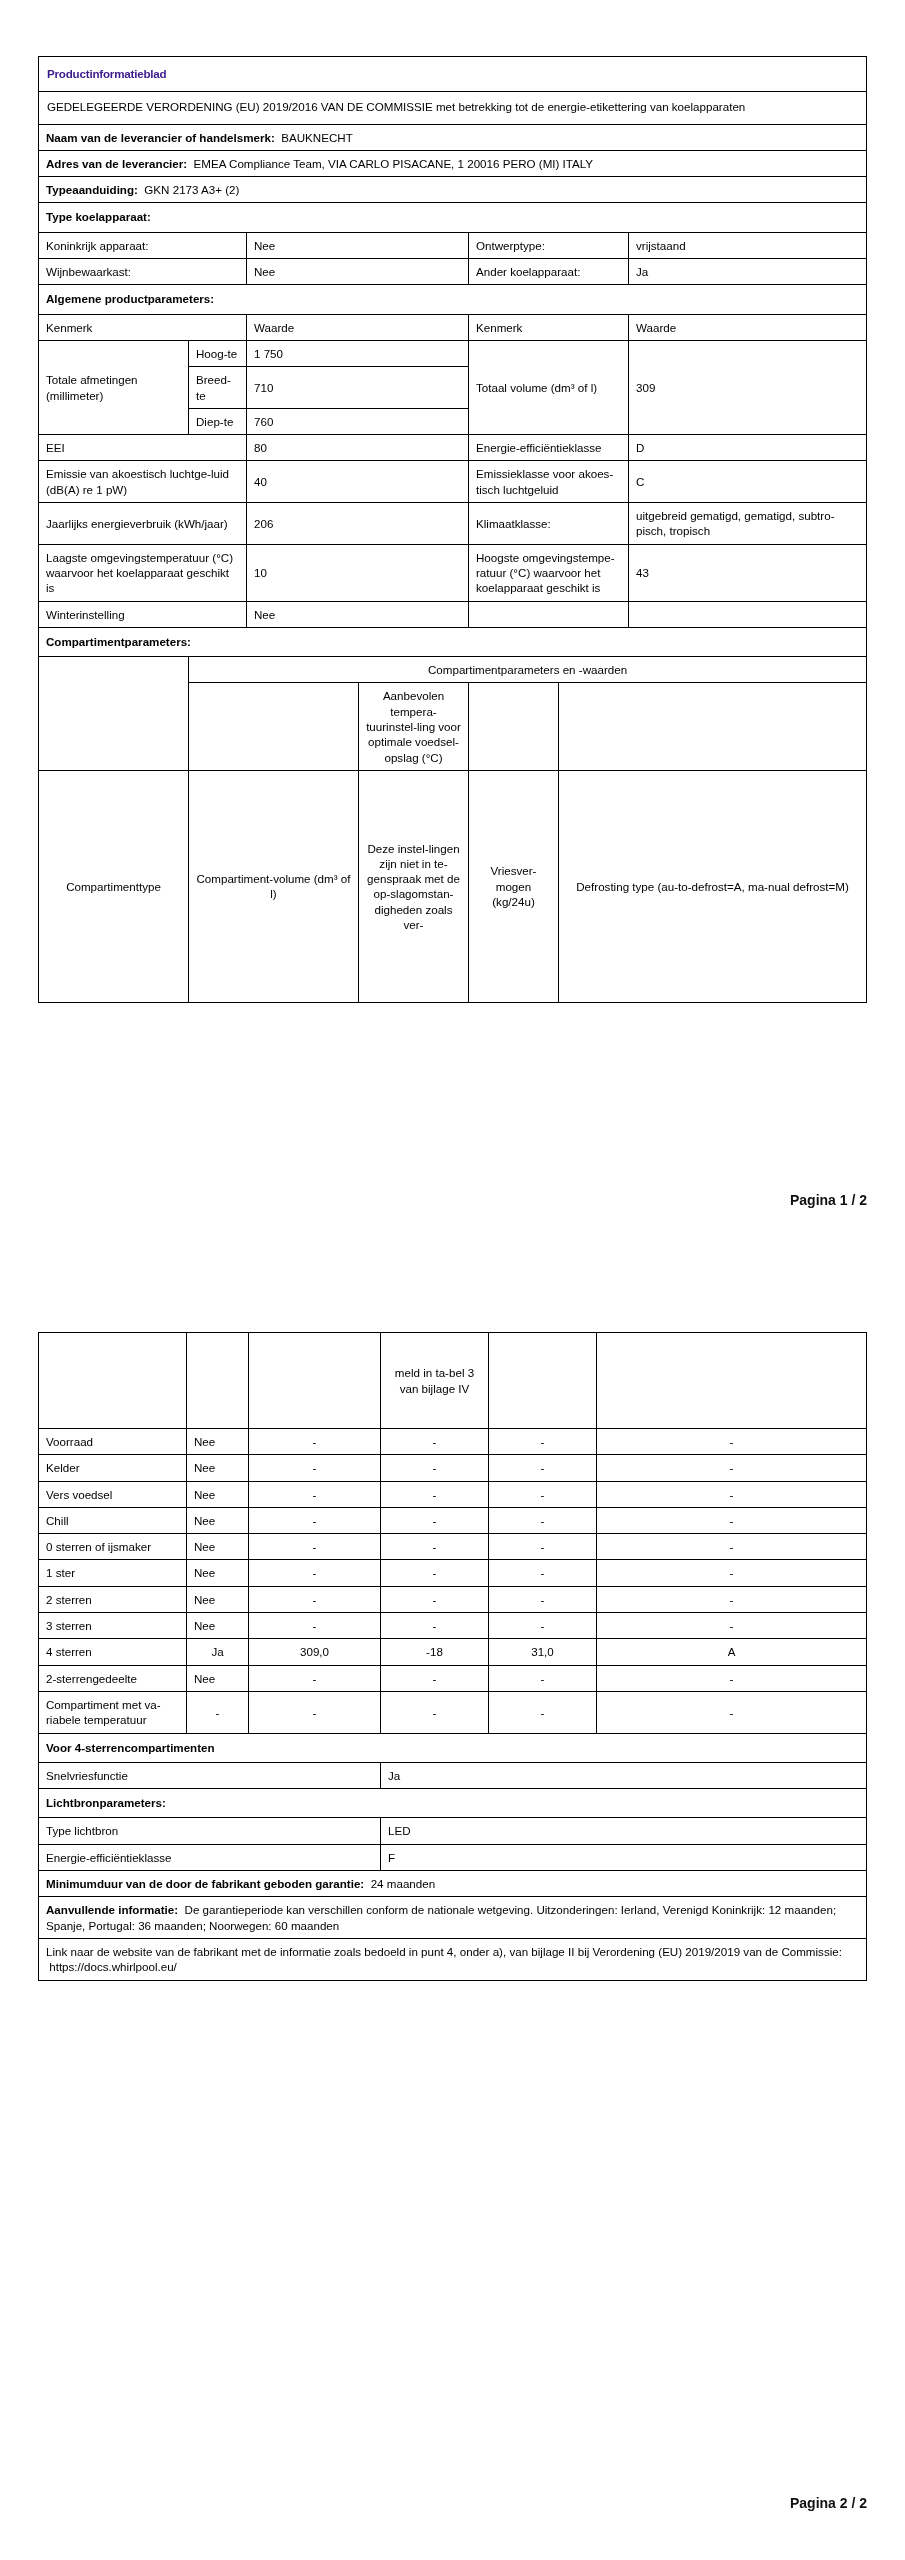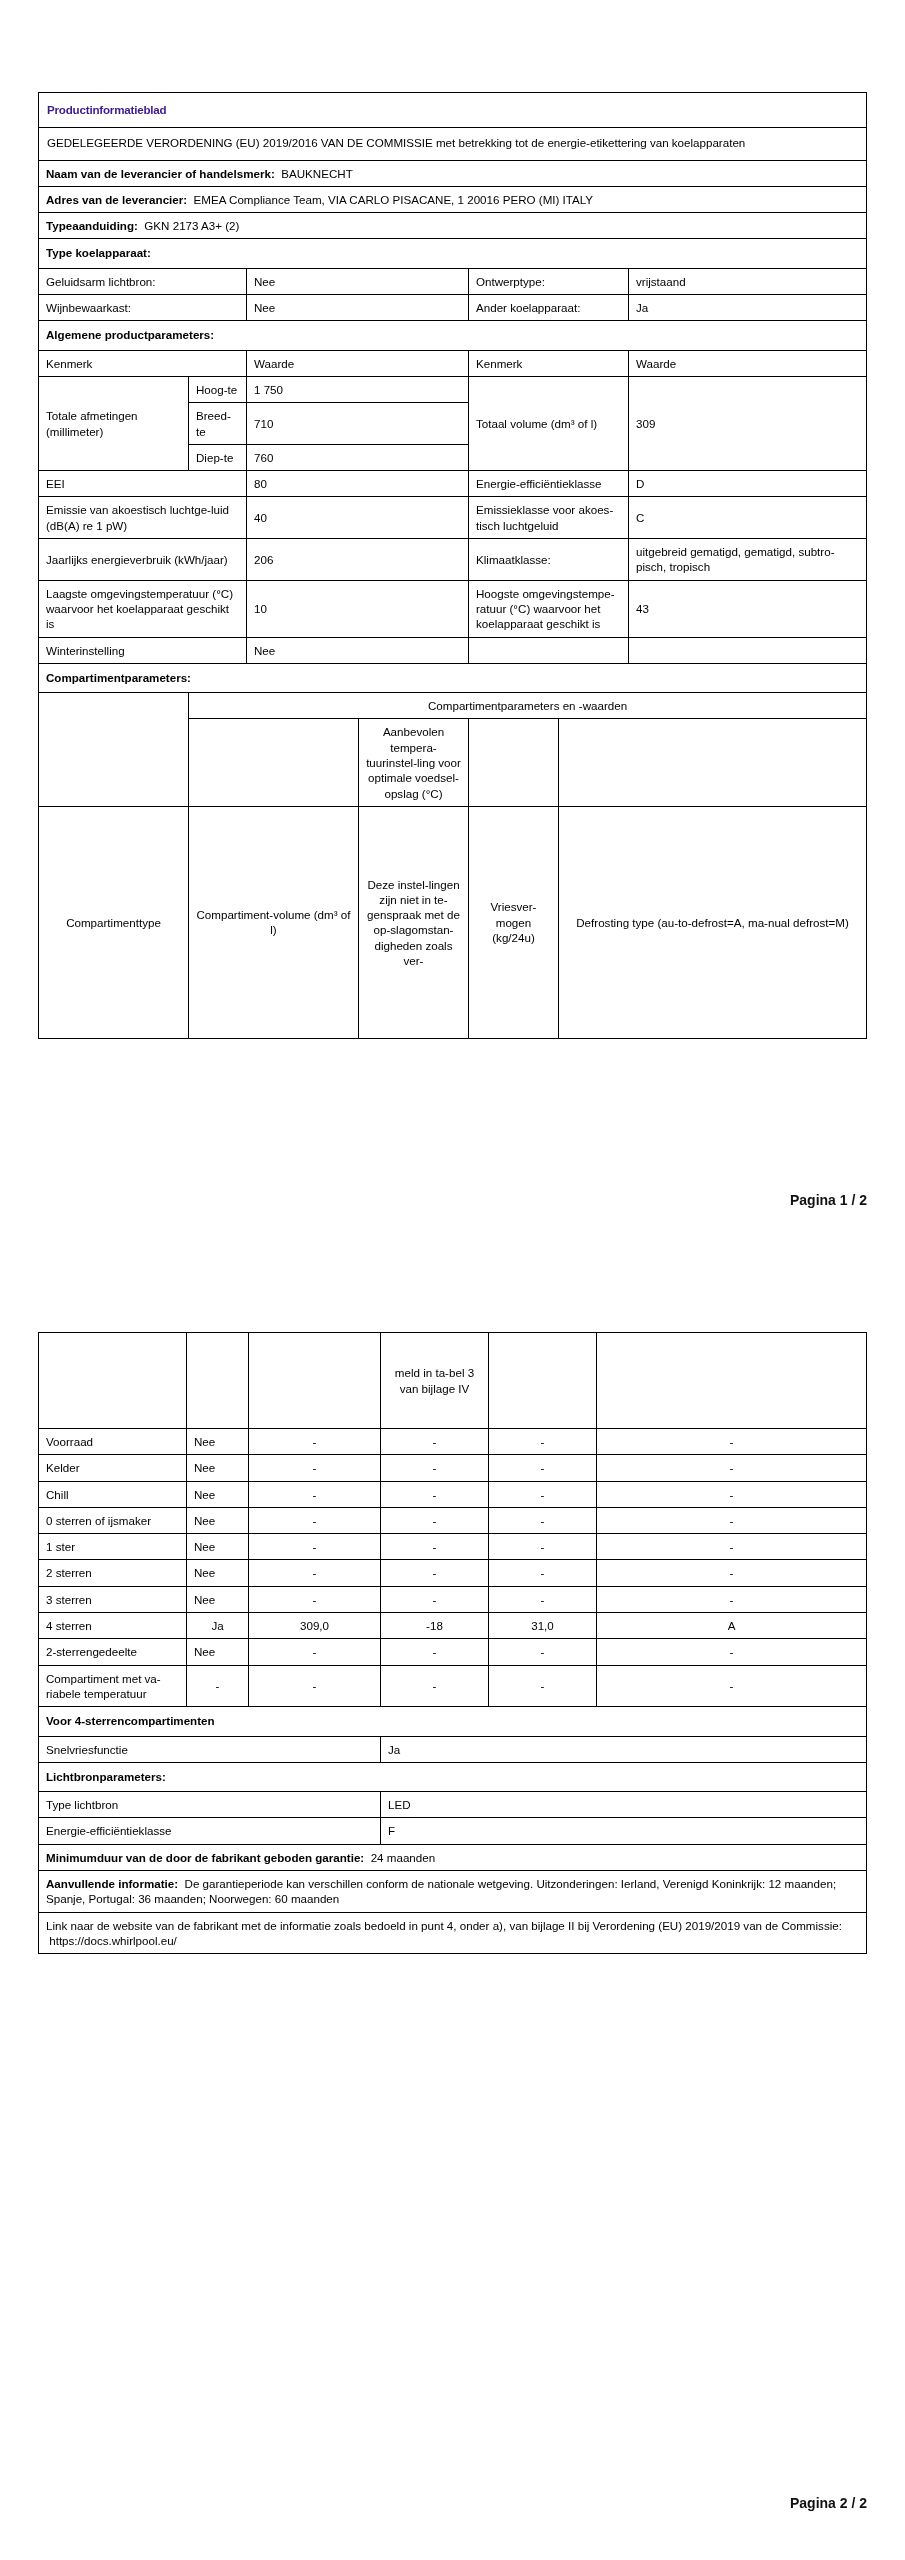--- a/index.html
+++ b/index.html
@@ -18,21 +18,21 @@
     background: #ffffff;
   }
   #page1 { height: 1280px; }
   #page2 { height: 1280px; }
 
   .sheet {
     position: absolute;
     left: 38px;
     width: 828px;
   }
-  #p1sheet { top: 56px; margin-top: 36px; }
+  #p1sheet { top: 56px; }
   #p2sheet { top: 52px; }
 
   table.fs {
     border-collapse: collapse;
     table-layout: fixed;
     width: 828px;
     border: 1.4px solid #000;
   }
   table.fs td {
     border: 1px solid #000;
@@ -129,21 +129,21 @@
         <td colspan="7">
           <span class="lbl">Typeaanduiding:</span>
           &nbsp;<span>GKN 2173 A3+ (2)</span>
         </td>
       </tr>
 
       <tr>
         <td colspan="7" class="secthead">Type koelapparaat:</td>
       </tr>
       <tr>
-        <td colspan="2">Geluidsarm lichtbron:</td>
+        <td colspan="2">Koninkrijk apparaat:</td>
         <td colspan="2">Nee</td>
         <td colspan="2">Ontwerptype:</td>
         <td>vrijstaand</td>
       </tr>
       <tr>
         <td colspan="2">Wijnbewaarkast:</td>
         <td colspan="2">Nee</td>
         <td colspan="2">Ander koelapparaat:</td>
         <td>Ja</td>
       </tr>
@@ -264,20 +264,28 @@
       </tr>
       <tr>
         <td>Kelder</td>
         <td>Nee</td>
         <td class="dash">-</td>
         <td class="dash">-</td>
         <td class="dash">-</td>
         <td class="dash">-</td>
       </tr>
       <tr>
+        <td>Vers voedsel</td>
+        <td>Nee</td>
+        <td class="dash">-</td>
+        <td class="dash">-</td>
+        <td class="dash">-</td>
+        <td class="dash">-</td>
+      </tr>
+      <tr>
         <td>Chill</td>
         <td>Nee</td>
         <td class="dash">-</td>
         <td class="dash">-</td>
         <td class="dash">-</td>
         <td class="dash">-</td>
       </tr>
       <tr>
         <td>0 sterren of ijsmaker</td>
         <td>Nee</td>

